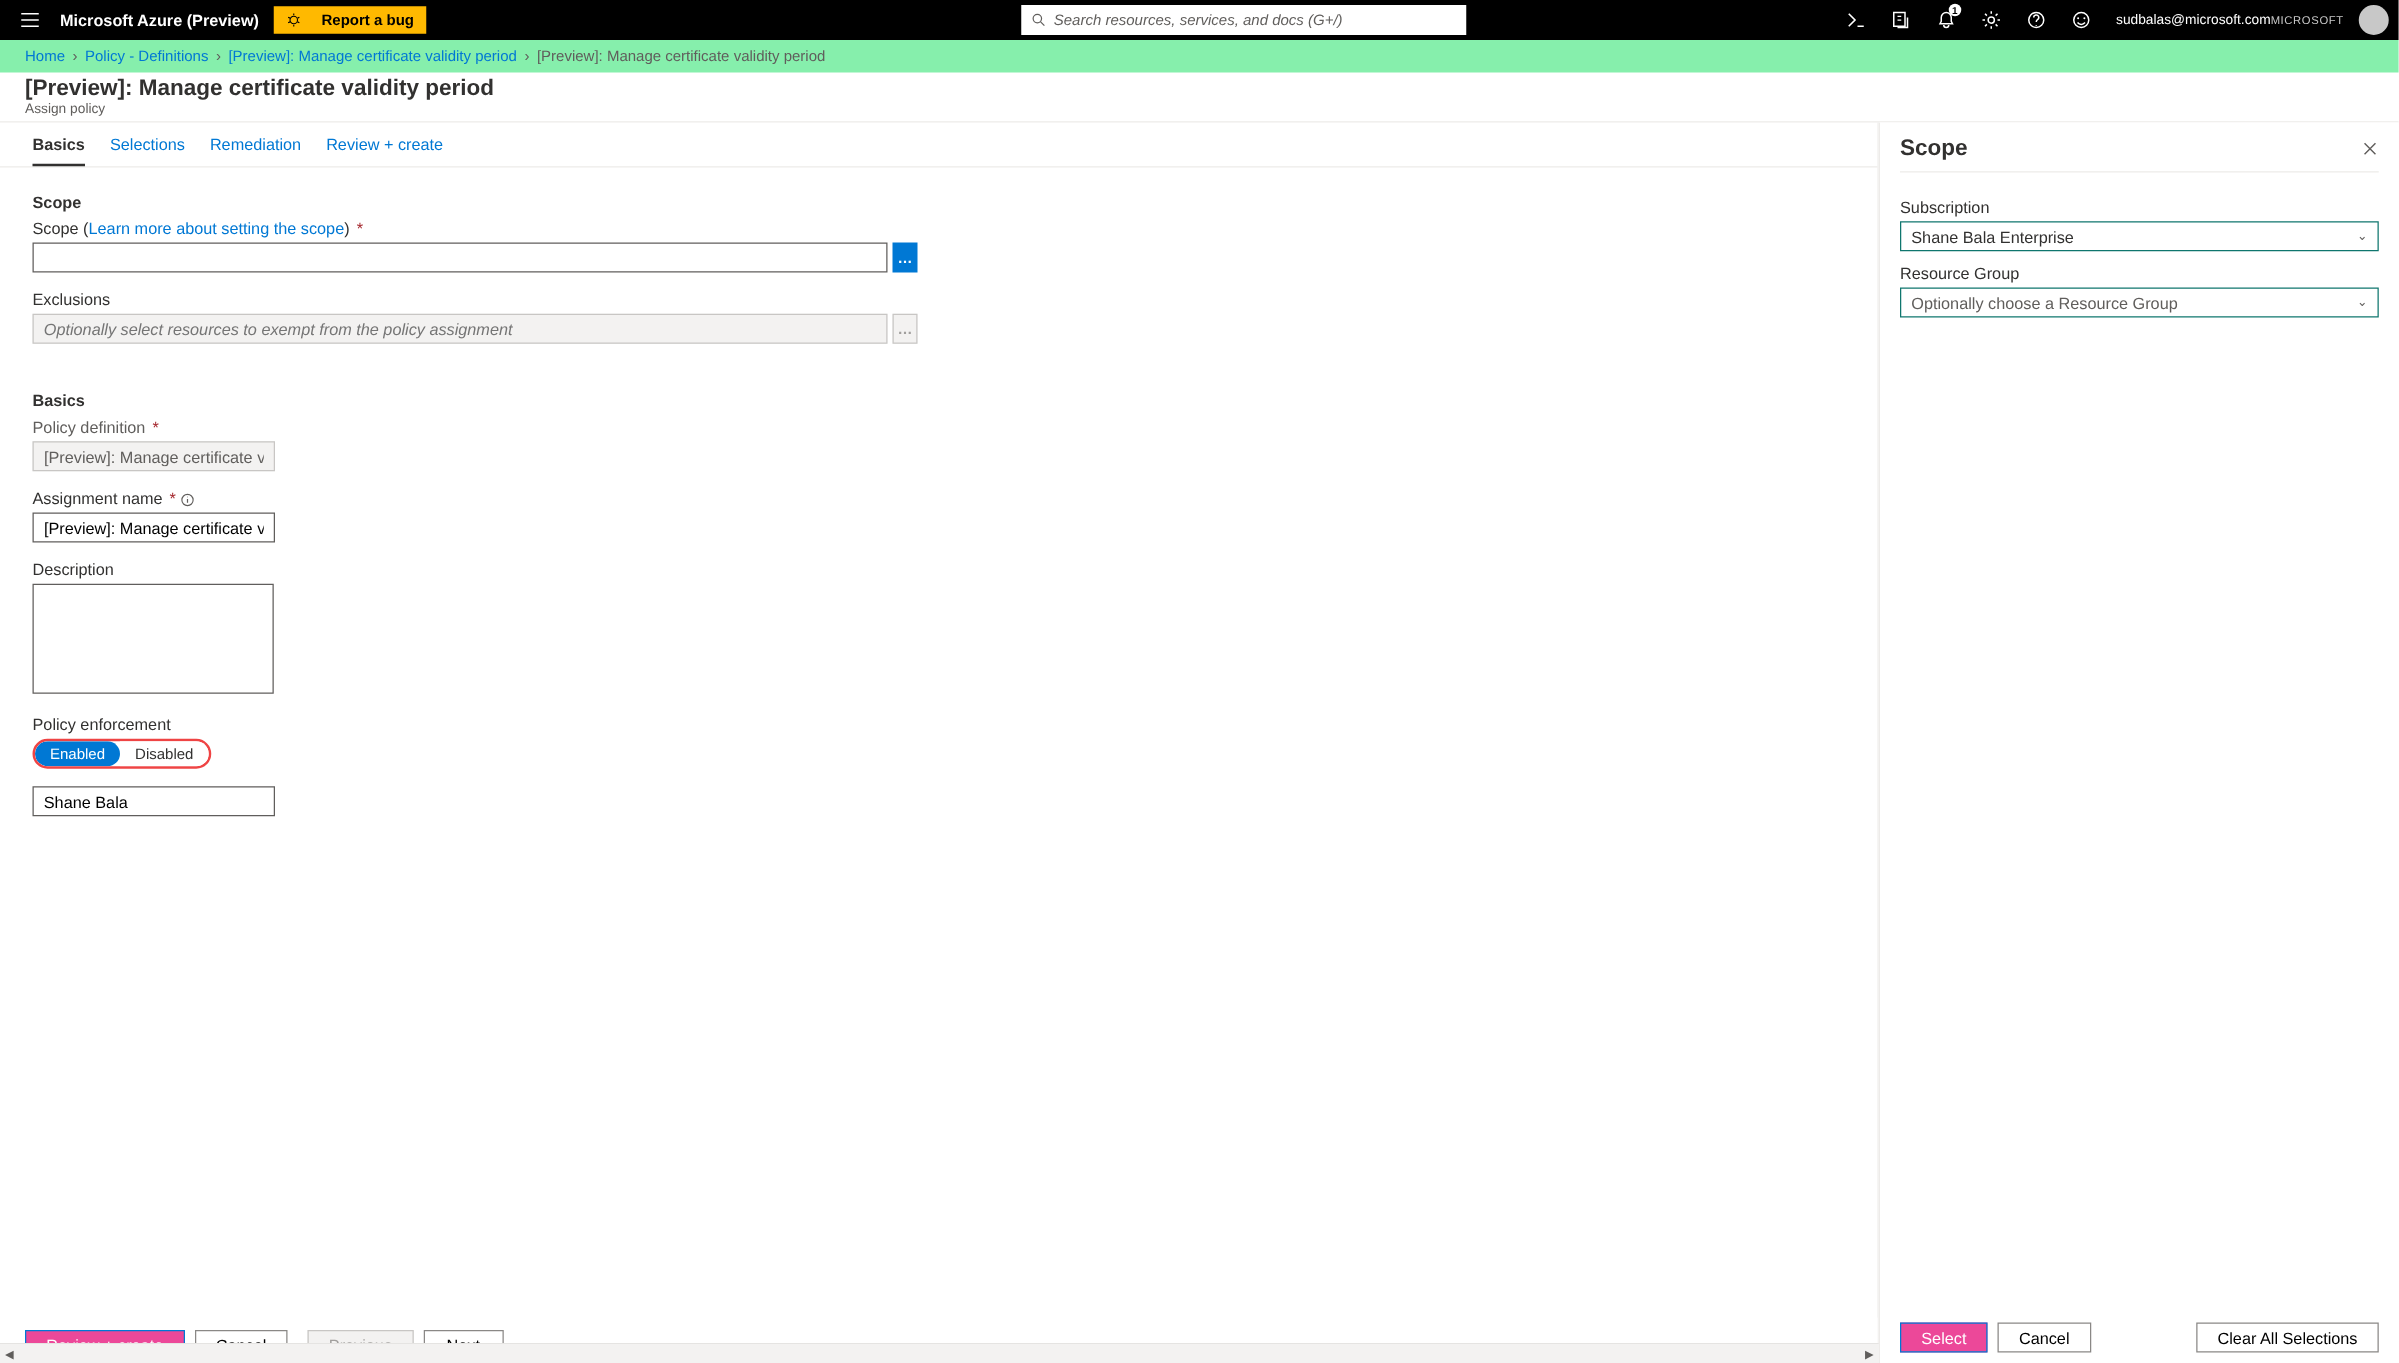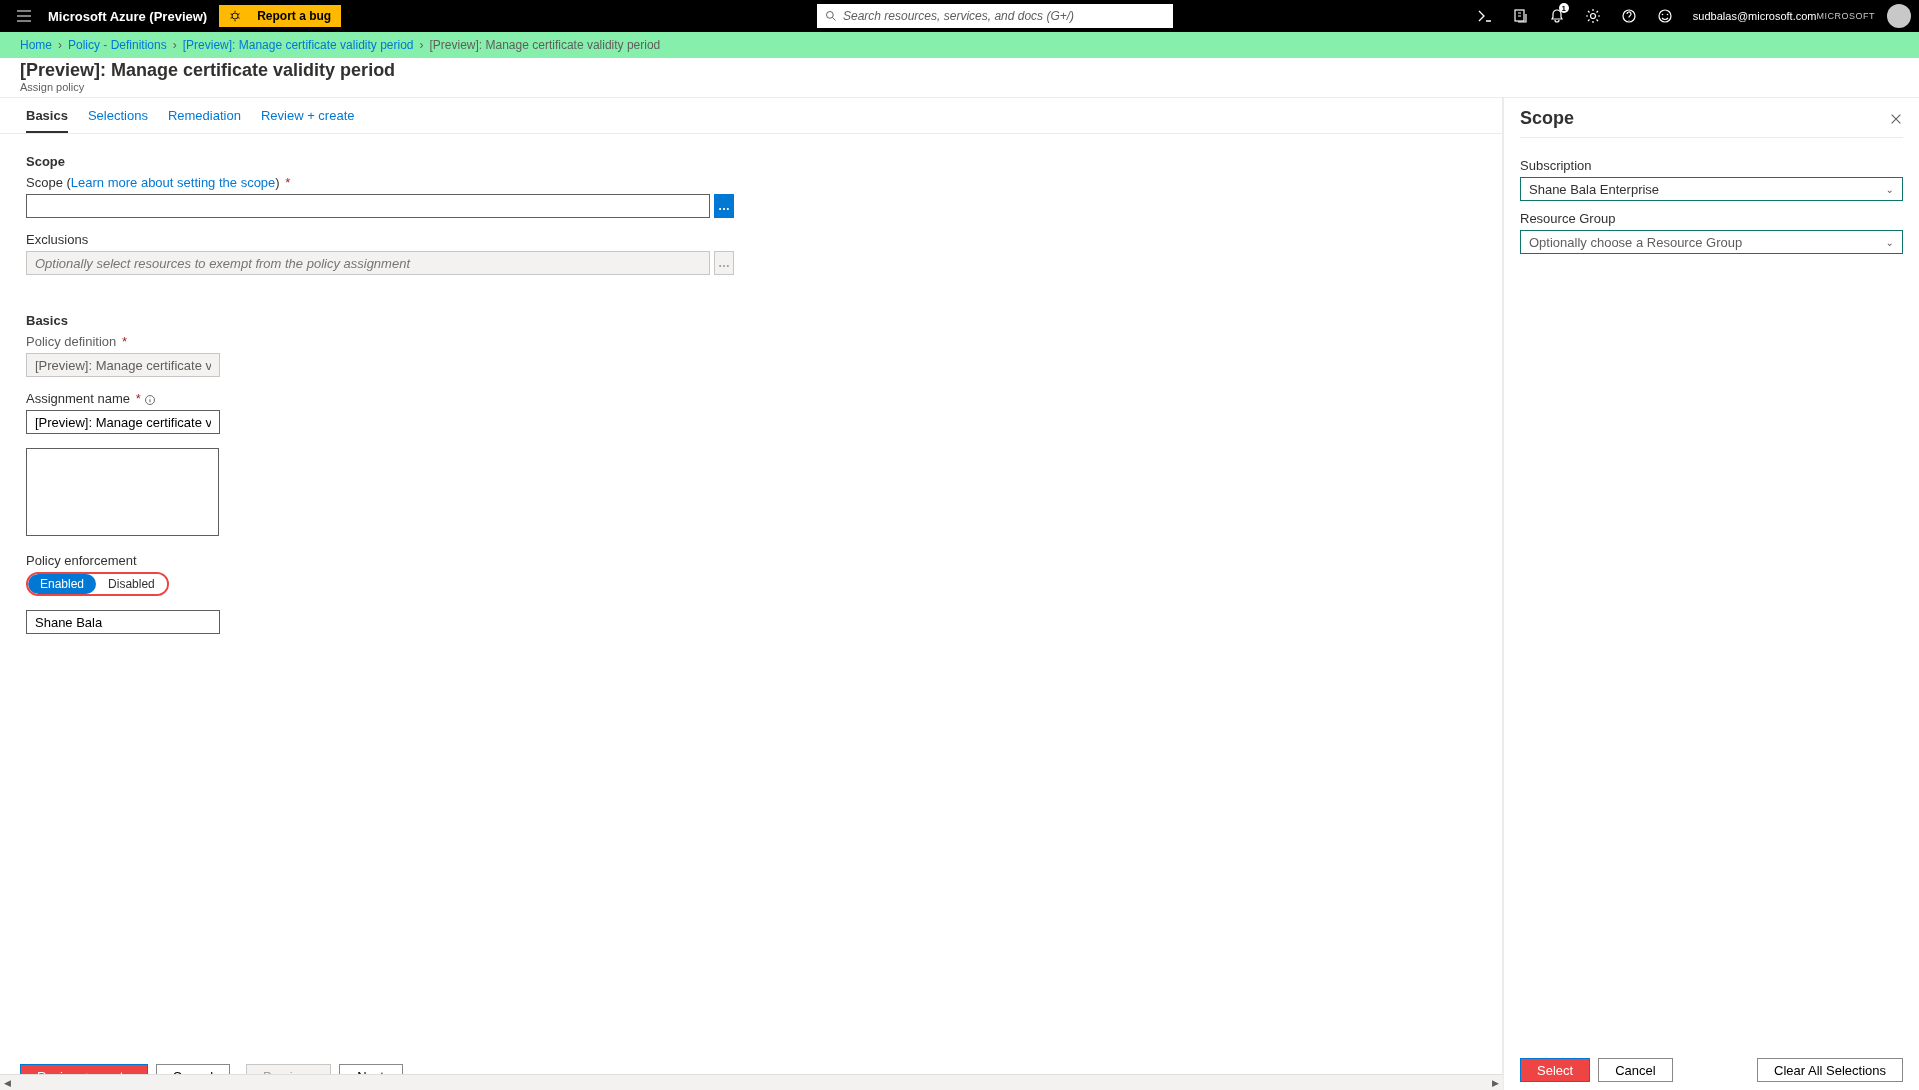--- a/index.html
+++ b/index.html
@@ -57,21 +57,21 @@
   
   
   .toggle-group { display: inline-flex; border: 2px solid #ef4444; border-radius: 12px; overflow: hidden; }
   .toggle-opt { padding: 3px 12px; font-size: 12px; cursor: pointer; background: #fff; }
   .toggle-opt.active { background: #0078d4; color: #fff; border-radius: 12px; }
   
   
   .main-footer { position: absolute; bottom: 0; left: 0; right: 0; padding: 10px 20px; background: #fff; display: flex; gap: 8px; }
   .main-footer::before { content:""; position:absolute; top:0; left:0; right:0; height:1px; }
   .btn { height: 24px; padding: 0 16px; font-size: 13px; border: 1px solid #8a8886; background: #fff; cursor: pointer; min-width: 64px; }
-  .btn.primary { background: #ef4444; color: #fff; border-color: #0078d4; }
+  .btn.primary { background: #ec4899; color: #fff; border-color: #0078d4; }
   .btn.disabled { background: #f3f2f1; color: #a19f9d; border-color: #c8c6c4; cursor: default; }
   
   
   .scope-panel { width: 416px; display: flex; flex-direction: column; border-left: 1px solid #edebe9; background: #fff; position: relative; }
   .scope-panel-inner { padding: 10px 16px; flex:1; }
   .scope-header { display: flex; justify-content: space-between; align-items: center; font-size: 18px; font-weight: 600; padding-bottom: 8px; }
   .scope-header .close { cursor: pointer; font-size: 14px; color: #605e5c; }
   .scope-divider { border-top: 1px solid #edebe9; margin-bottom: 20px; }
   .scope-field-label { font-size: 13px; margin-bottom: 4px; margin-top: 10px; }
   .dropdown { height: 24px; border: 1px solid #0f766e; background: #fff; display: flex; align-items: center; justify-content: space-between; padding: 0 8px; font-size: 13px; cursor: pointer; }
@@ -229,20 +229,21 @@
             <svg width="12" height="12" viewBox="0 0 16 16">
                 <circle cx="8" cy="8" r="6" fill="none" stroke="#605e5c" stroke-width="1.2"></circle>
                 <path d="M8 4.5v.5M8 7v4" stroke="#605e5c" stroke-width="1.3"></path>
               </svg>
           </span>
         </div>
         <input class="text-input" value="[Preview]: Manage certificate validity period" style="">
       </div>
 
       <div class="field-row">
+        <div class="field-label">Description</div>
         <textarea class="text-input" style=""></textarea>
       </div>
 
       <div class="field-row">
         <div class="field-label">Policy enforcement</div>
         <div class="toggle-group">
           <div class="toggle-opt active">Enabled</div>
           <div class="toggle-opt">Disabled</div>
         </div>
       </div>

